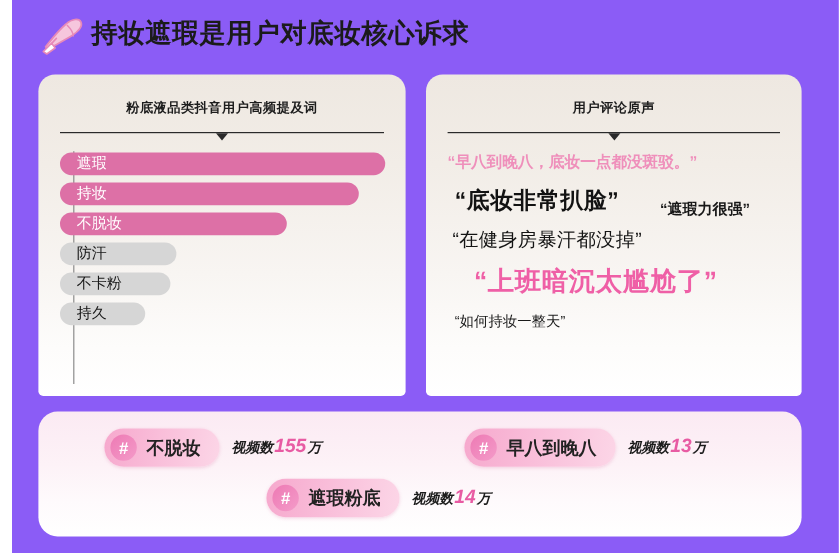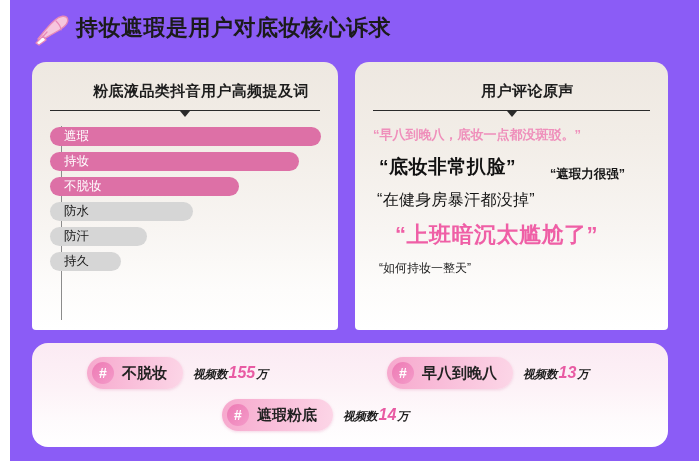--- a/index.html
+++ b/index.html
@@ -23,22 +23,22 @@
   
   .panel {
     position: absolute;
     border-radius: 14px 14px 4px 4px;
     background: linear-gradient(180deg, #eee8e1 0%, #f2ede7 28%, #f8f5f2 62%, #fdfcfb 85%, #ffffff 100%);
   }
   .panel-left  { left: 22px;  top: 62px; width: 306px; height: 268px; }
   .panel-right { left: 345px; top: 62px; width: 313px; height: 268px; }
 
   .panel-title {
-    position: absolute; left: 16px; top: 20px; width: 100%;
-    text-align: center; font-size: 15px; font-weight: bold; color: #1d1d1d;
+    position: absolute; left: 0; top: 20px; width: 100%;
+    text-align: center; font-size: 11px; font-weight: bold; color: #1d1d1d;
     letter-spacing: 0.4px;
   }
   .panel-divider {
     position: absolute; left: 18px; top: 48px; right: 18px; height: 1px;
     background: #2a2a2a;
   }
   .panel-caret {
     position: absolute; top: 49px; left: 50%; margin-left: -5px;
     width: 0; height: 0;
     border-left: 5px solid transparent; border-right: 5px solid transparent;
@@ -135,26 +135,26 @@
       </div>
       <div class="bar-row">
         <div class="bar pink" style="width:249px"></div>
         <div class="bar-label on-pink">持妆</div>
       </div>
       <div class="bar-row">
         <div class="bar pink" style="width:189px"></div>
         <div class="bar-label on-pink">不脱妆</div>
       </div>
       <div class="bar-row">
-        <div class="bar gray" style="width:143px"></div>
-        <div class="bar-label">防水</div>
-      </div>
-      <div class="bar-row">
         <div class="bar gray" style="width:97px"></div>
         <div class="bar-label">防汗</div>
+      </div>
+      <div class="bar-row">
+        <div class="bar gray" style="width:92px"></div>
+        <div class="bar-label">不卡粉</div>
       </div>
       <div class="bar-row">
         <div class="bar gray" style="width:71px"></div>
         <div class="bar-label">持久</div>
       </div>
     </div>
   </div>
 
   <div class="panel panel-right">
     <div class="panel-title">用户评论原声</div>

